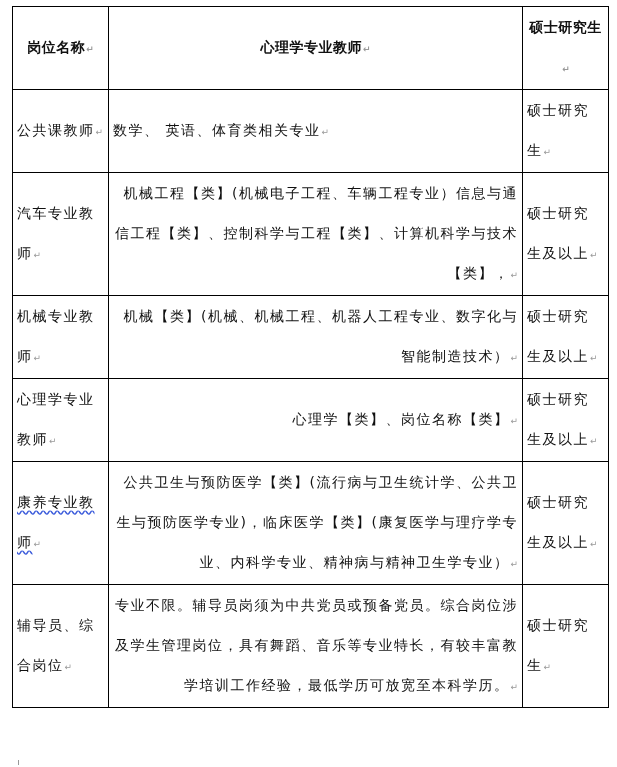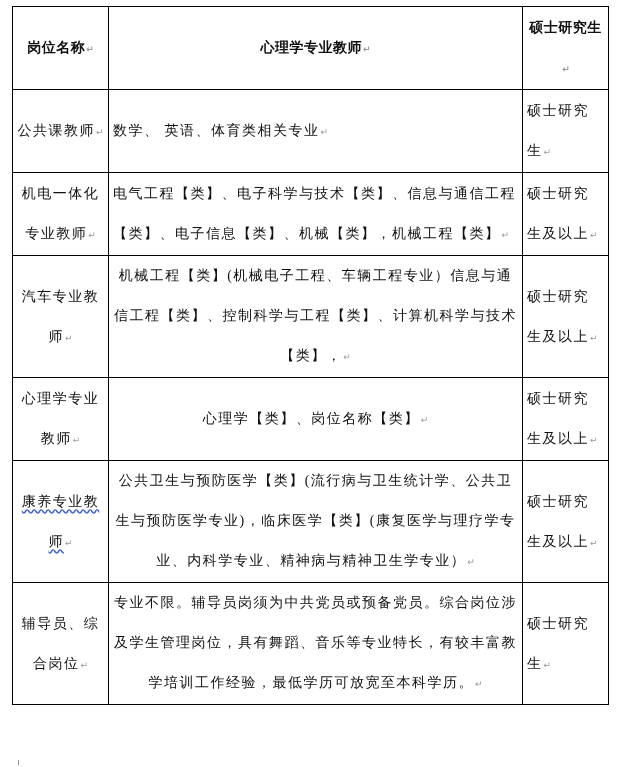--- a/index.html
+++ b/index.html
@@ -4,23 +4,23 @@
 <style>
   html, body { margin:0; padding:0; background:#ffffff; }
   body { width:617px; height:767px; position:relative; overflow:hidden;
          font-family:"DejaVu Sans", sans-serif; color:#111; }
   table.req { position:absolute; left:12px; top:6px; border-collapse:collapse;
               table-layout:fixed; width:596px; }
   table.req td, table.req th { border:1px solid #000; padding:0 4px; vertical-align:middle;
               font-weight:normal; font-size:14px; line-height:40px; letter-spacing:1.5px; }
   th { font-weight:bold !important; font-size:14px; text-align:center; letter-spacing:0.5px !important; }
   col.c1 { width:96px; } col.c2 { width:414px; } col.c3 { width:86px; }
-  td.pos { text-align:center; padding:0 2px; }
-  td.req-text { text-align:left; padding:0 6px;font-family:Liberation Serif, serif; }
-  td.req-text.center { text-align:center; }
+  td.pos { text-align:left; padding:0 2px; }
+  td.req-text { text-align:left; padding:0 6px; }
+  td.req-text.center { text-align:right; }
   td.edu { text-align:left; padding:0 6px;margin-left:33px; }
   .mark { color:#999; font-size:9px; margin-left:1px; letter-spacing:0; }
   .squiggle { text-decoration: underline wavy #3b5bdb; text-underline-offset:3px; }
   .cursor { position:absolute; left:18px; top:760px; width:1px; height:5px; background:#999; }
 </style>
 </head>
 <body>
 
 <table class="req">
   <colgroup>
@@ -32,28 +32,28 @@
       <tr style="height:79px">
     <th><span>岗位名称</span><span class="mark">↵</span></th>
     <th><span>心理学专业教师</span><span class="mark">↵</span></th>
     <th><span>硕士研究生</span><span class="mark">↵</span></th>
   </tr>
   <tr style="height:81px">
     <td class="pos"><span>公共课教师</span><span class="mark">↵</span></td>
     <td class="req-text"><span>数学、 英语、体育类相关专业</span><span class="mark">↵</span></td>
     <td class="edu"><span>硕士研究生</span><span class="mark">↵</span></td>
   </tr>
-  <tr style="height:82px">
-    <td class="pos"><span>机电一体化专业教师</span><span class="mark">↵</span></td>
-    <td class="req-text"><span>电气工程【类】、电子科学与技术【类】、信息与通信工程【类】、电子信息【类】、机械【类】，机械工程【类】</span><span class="mark">↵</span></td>
-    <td class="edu"><span>硕士研究生及以上</span><span class="mark">↵</span></td>
-  </tr>
   <tr style="height:119px">
     <td class="pos"><span>汽车专业教师</span><span class="mark">↵</span></td>
     <td class="req-text center"><span>机械工程【类】(机械电子工程、车辆工程专业）信息与通信工程【类】、控制科学与工程【类】、计算机科学与技术【类】，</span><span class="mark">↵</span></td>
+    <td class="edu"><span>硕士研究生及以上</span><span class="mark">↵</span></td>
+  </tr>
+  <tr style="height:82px">
+    <td class="pos"><span>机械专业教师</span><span class="mark">↵</span></td>
+    <td class="req-text center"><span>机械【类】(机械、机械工程、机器人工程专业、数字化与智能制造技术）</span><span class="mark">↵</span></td>
     <td class="edu"><span>硕士研究生及以上</span><span class="mark">↵</span></td>
   </tr>
   <tr style="height:81px">
     <td class="pos"><span>心理学专业教师</span><span class="mark">↵</span></td>
     <td class="req-text center"><span>心理学【类】、岗位名称【类】</span><span class="mark">↵</span></td>
     <td class="edu"><span>硕士研究生及以上</span><span class="mark">↵</span></td>
   </tr>
   <tr style="height:120px">
     <td class="pos"><span class="squiggle">康养专业教师</span><span class="mark">↵</span></td>
     <td class="req-text center"><span>公共卫生与预防医学【类】(流行病与卫生统计学、公共卫生与预防医学专业)，临床医学【类】(康复医学与理疗学专业、内科学专业、精神病与精神卫生学专业）</span><span class="mark">↵</span></td>

